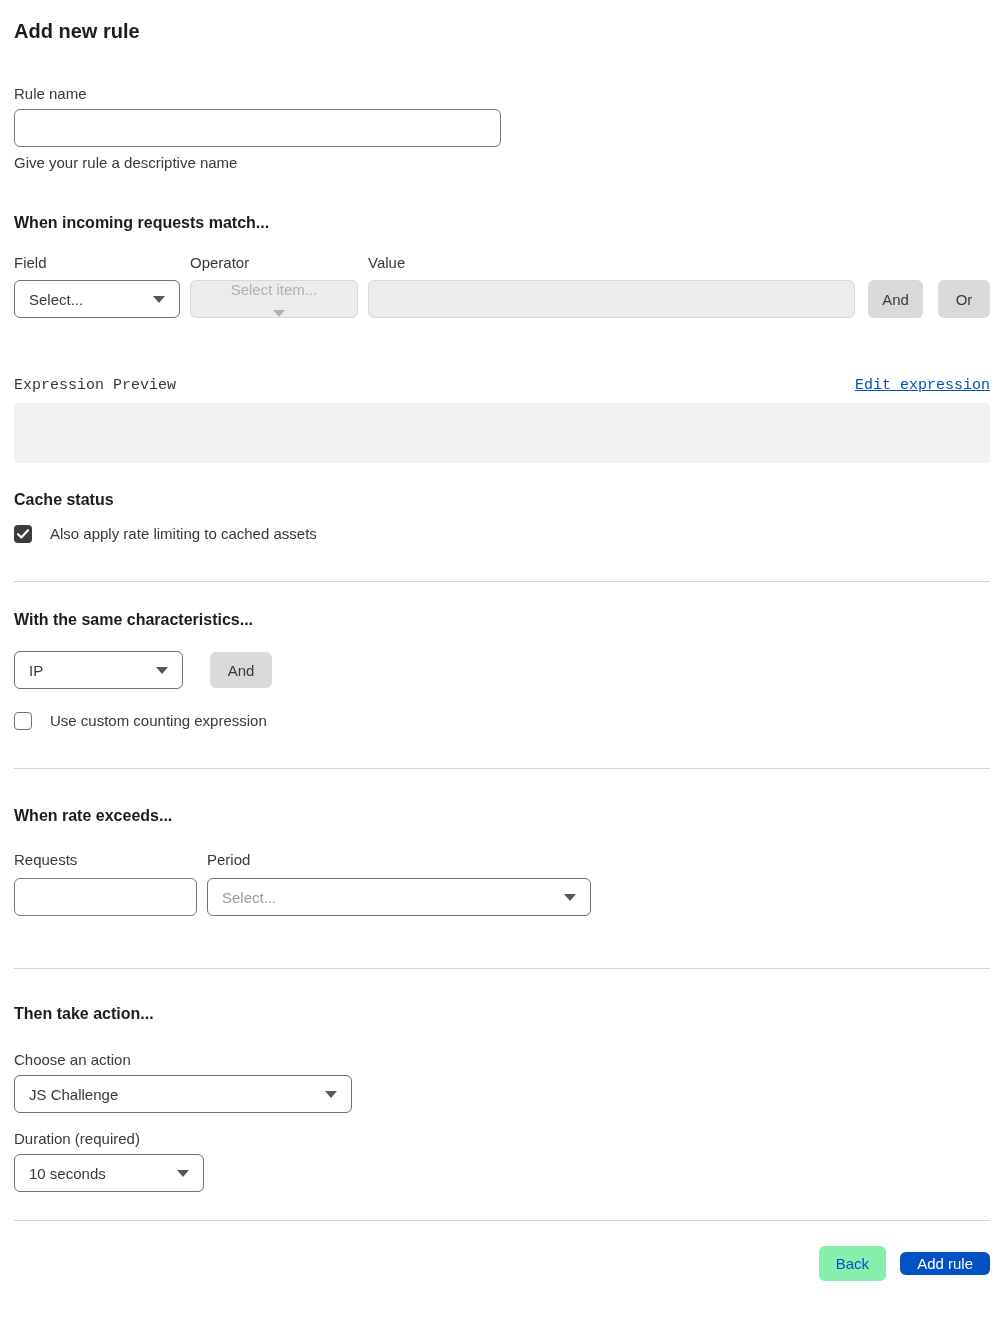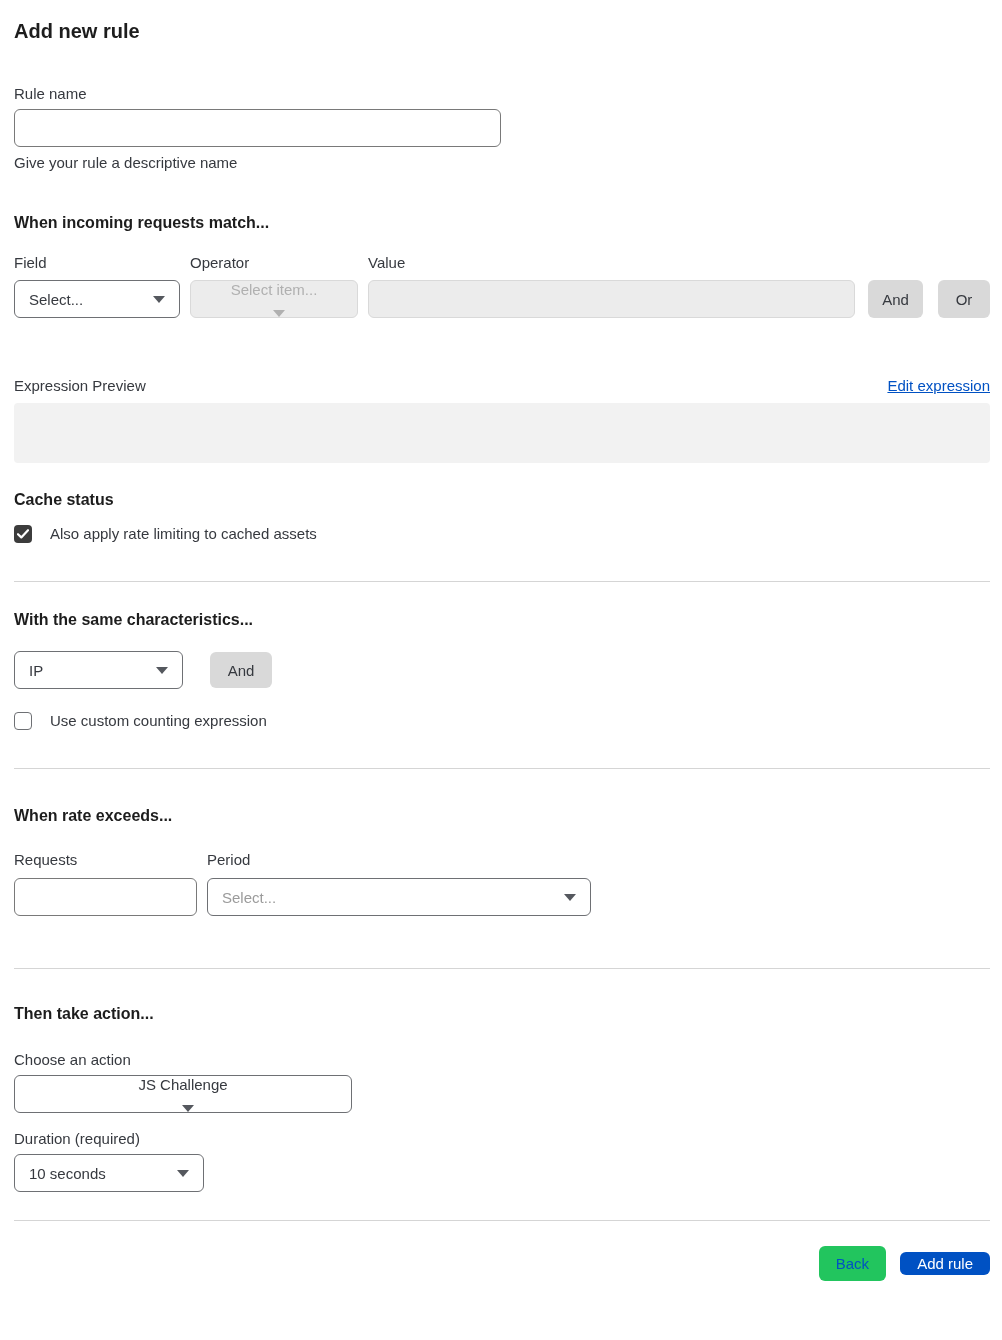--- a/index.html
+++ b/index.html
@@ -153,21 +153,21 @@
 
   .footer {
     display: flex;
     justify-content: flex-end;
     align-items: center;
   }
   .back-btn {
     height: 35px;
     border: none;
     border-radius: 6px;
-    background: #22c55e;
+    background: #86efac;
     color: #0051c3;
     font-family: "Liberation Sans", sans-serif;
     font-size: 15px;
     padding: 0 17px;
     cursor: pointer;
   }
   .add-rule-btn {
     height: 23px;
     border: none;
     border-radius: 6px;
@@ -195,21 +195,21 @@
   .mt-h-chars      { margin-top: 27px; }
   .mt-chars-row    { margin-top: 20px; gap: 8px; }
   .mt-count-check  { margin-top: 22px; }
   .mt-div2         { margin-top: 37px; }
   .mt-h-rate       { margin-top: 36px; }
   .mt-rate-labels  { margin-top: 23px; }
   .mt-rate-row     { margin-top: 8px; }
   .mt-div3         { margin-top: 52px; }
   .mt-h-action     { margin-top: 34px; }
   .mt-action-label { margin-top: 25px; }
-  .mt-action-sel   { margin-top: 5px; flex-direction: column; }
+  .mt-action-sel   { margin-top: 5px; }
   .mt-h-duration   { margin-top: 36px; }
   .mt-dur-label    { margin-top: 16px; }
   .mt-dur-sel      { margin-top: 5px; }
   .mt-div4         { margin-top: 28px; }
   .mt-footer       { margin-top: 25px; }
 </style>
 </head>
 <body>
 
 <div class="container">
@@ -236,21 +236,21 @@
       </div>
       <div class="select disabled" style="width:168px; margin-left:10px;flex-direction:column;">
         <span>Select item...</span>
         <span class="caret"></span>
       </div>
       <input class="text-input disabled" style="width: 487px; margin-left: 10px;" type="text" disabled="" value="">
       <button class="grey-btn" style="margin-left:13px; width:55px; padding:0;">And</button>
       <button class="grey-btn" style="margin-left:15px; width:52px; padding:0;text-align:center;">Or</button>
     </div>
 
-    <div class="row mt-expr-row" style="justify-content:space-between; ">
+    <div class="row mt-expr-row" style="justify-content:space-between; font-family:Liberation Mono, monospace;">
       <span class="helper-text">Expression Preview</span>
       <a class="link">Edit expression</a>
     </div>
     <div class="preview-box mt-preview"></div>
 
     <h2 class="section-heading mt-h-cache">Cache status</h2>
     <div class="checkbox-row mt-cache-check">
       <span class="checkbox checked">
         <svg width="12" height="10" viewBox="0 0 12 10">
           <path d="M1 5.2 L4.3 8.4 L11 1.2" stroke="#ffffff" stroke-width="2.2" fill="none" stroke-linecap="round" stroke-linejoin="round"></path>

